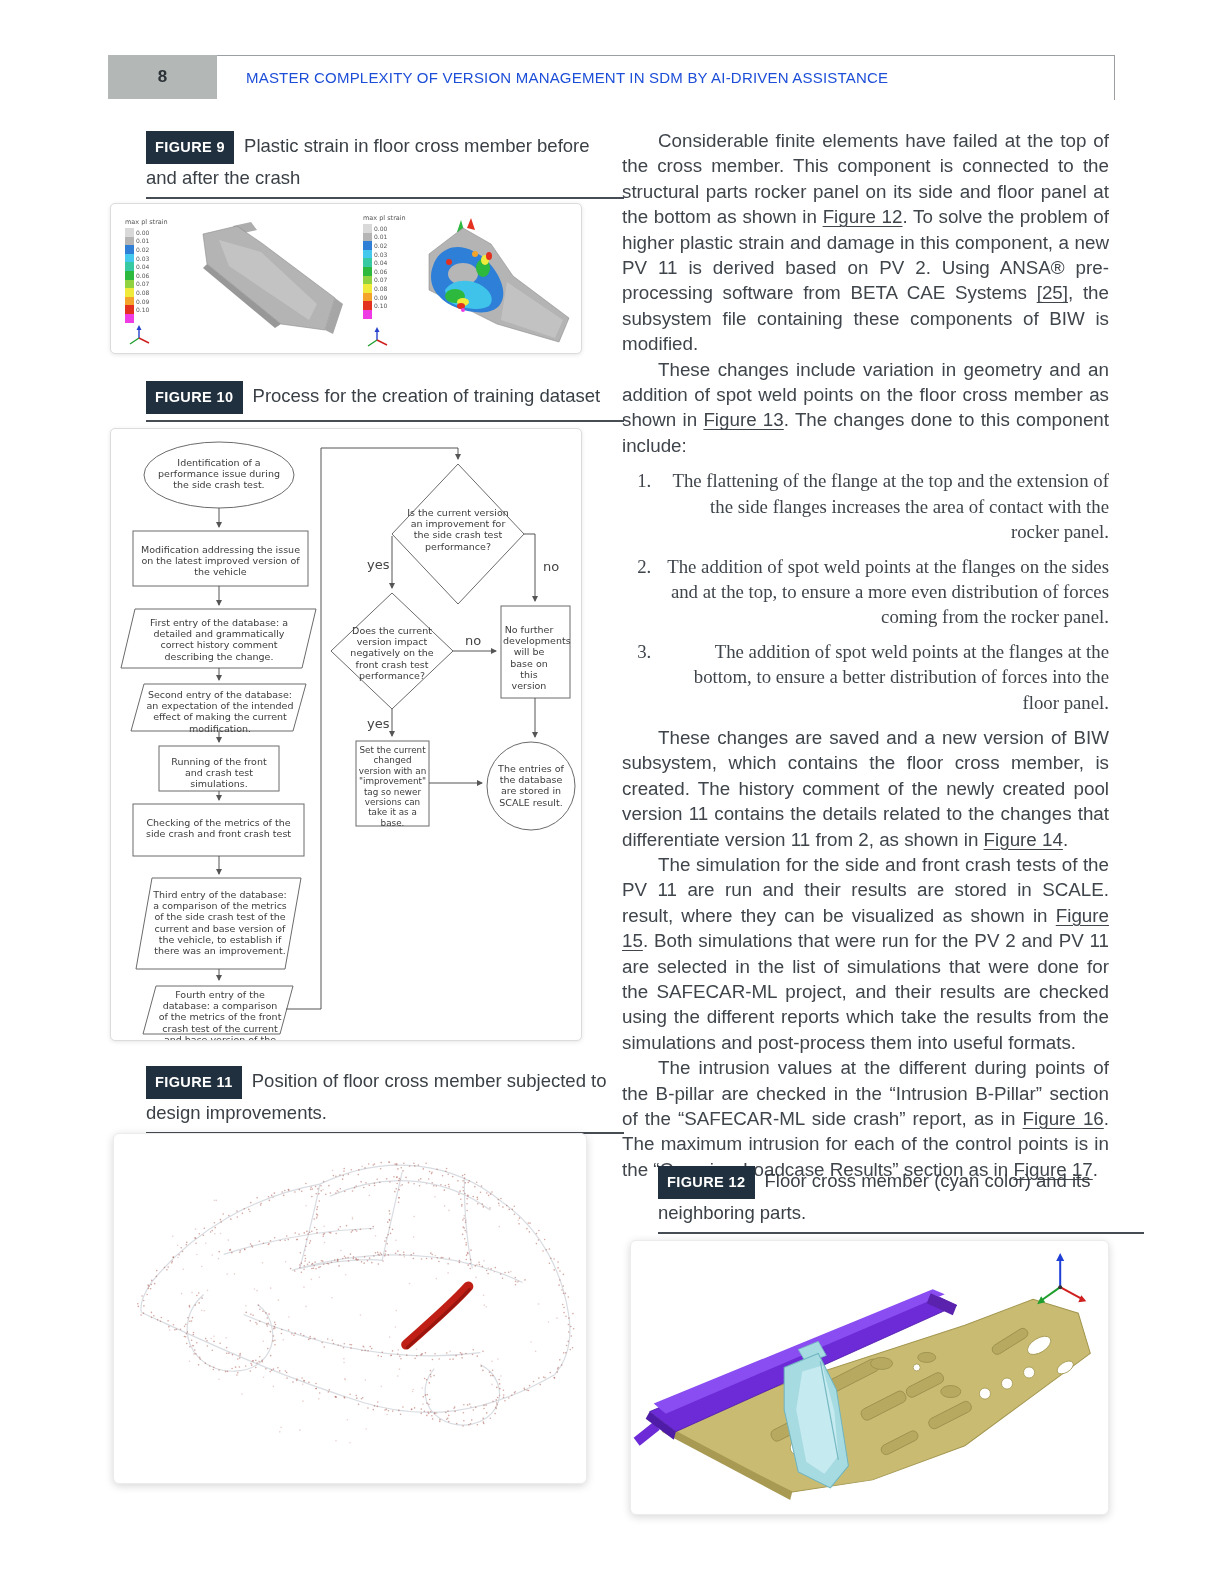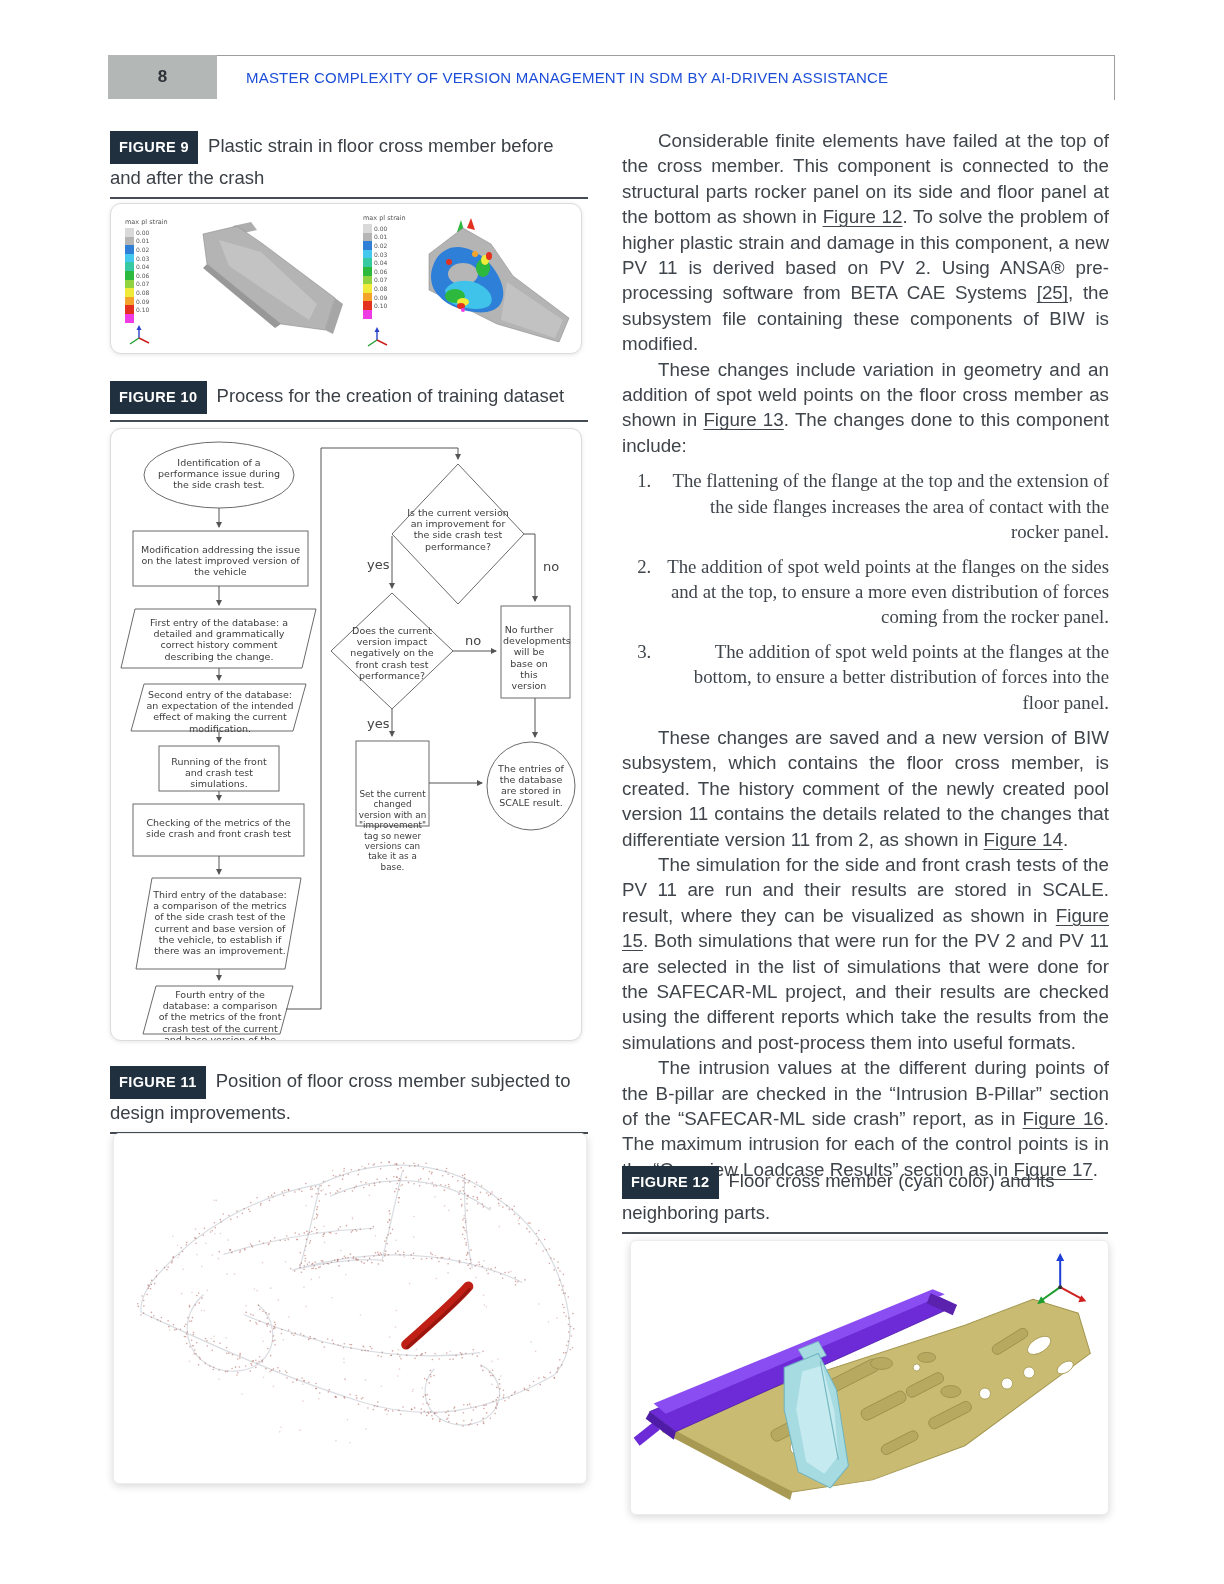--- a/index.html
+++ b/index.html
@@ -8,44 +8,44 @@
 
   
   .hdr-topline{position:absolute;left:217px;top:55px;width:898px;height:1px;background:#9b9fa2;}
   .hdr-sideline{position:absolute;left:1114px;top:55px;width:1px;height:45px;background:#9b9fa2;}
   .page-num-box{position:absolute;left:108px;top:55px;width:109px;height:44px;background:#b3b7b5;
         display:flex;align-items:center;justify-content:center;font-weight:bold;font-size:17px;color:#2c3237;}
   .running-title{position:absolute;left:246px;top:55px;height:44px;line-height:46px;
         font-size:15px;letter-spacing:.2px;color:#1d4ed8;white-space:nowrap;}
 
   
-  .fig-caption{position:absolute;font-size:18.5px;line-height:27px;color:#3a4046;}
+  .fig-caption{position:absolute;font-size:18.5px;line-height:27px;color:#3a4046;margin-left:36px;}
   .fig-caption.leftcol{left:110px;width:478px;}
   .fig-caption.rightcol{left:622px;width:486px;}
   .fig-label{display:inline-block;background:#20303e;color:#ffffff;font-weight:bold;font-size:14.5px;
         letter-spacing:.4px;padding:3px 9px 3px 9px;margin-right:10px;vertical-align:baseline;}
   .fig-rule{border-top:2px solid #454c54;margin-top:6px;}
 
   
-  .fig-box{position:absolute;background:#ffffff;border:1px solid #dcdcdc;border-radius:11px;
+  .fig-box{position:absolute;background:#ffffff;border:1px solid #dcdcdc;border-radius:5px;
         box-shadow:0 1px 4px rgba(0,0,0,.10);overflow:hidden;}
   .fig-box.soft{border:1px solid #ececec;box-shadow:0 2px 8px rgba(0,0,0,.16);border-radius:6px;}
   .fig-box svg{position:absolute;left:0;top:0;}
 
   
   .legend{position:absolute;z-index:2;}
   .legend-title{font-size:6.5px;color:#555;margin-bottom:2px;font-family:"DejaVu Sans",sans-serif;}
   .legend-row{display:flex;align-items:center;height:8.6px;}
   .legend-swatch{width:9px;height:8.6px;display:inline-block;}
   .legend-label{font-size:6px;color:#555;margin-left:2px;font-family:"DejaVu Sans",sans-serif;}
 
   
   .fc-text{position:absolute;font-size:9.5px;line-height:1.18;color:#3c3c3c;text-align:center;
         font-family:"DejaVu Sans",sans-serif;z-index:2;}
-  .fc-text.small{font-size:8.8px;margin-top:44px;}
+  .fc-text.small{font-size:8.8px;}
   .fc-branch{position:absolute;font-size:13px;color:#444;font-family:"DejaVu Sans",sans-serif;z-index:2;}
 
   
   .body-col{position:absolute;left:622px;top:128px;width:487px;font-size:18.8px;line-height:25.4px;
         color:#3f454b;}
   .body-p{margin:0;text-indent:36px;text-align:justify;}
   .body-list{margin:10px 0 10px 0;padding-left:34px;}
   .body-list li{padding-left:6px;margin-bottom:9px;text-align:right;font-family:Liberation Serif, serif;}
   a.tlink{color:inherit;text-decoration:underline;text-underline-offset:2.5px;text-decoration-thickness:1px;cursor:pointer;}
 </style>

